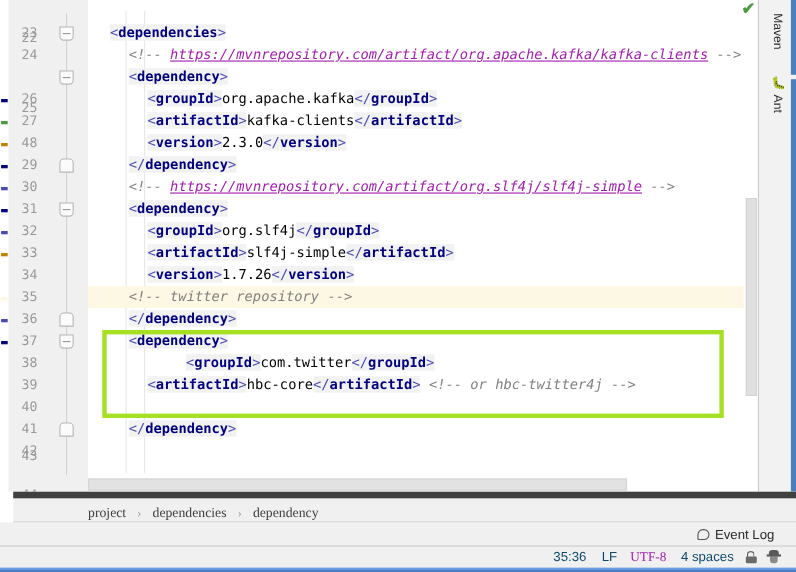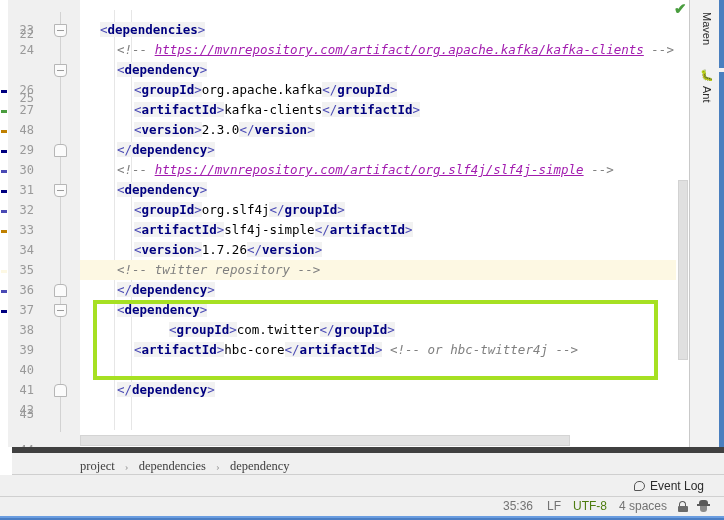--- a/index.html
+++ b/index.html
@@ -149,23 +149,23 @@
     border-radius:5px 5px 5px 1px;box-sizing:border-box;
   }
   .btabs-divider{position:absolute;left:0;top:21px;width:724px;height:1px;background:#d0d0d0;}
 
   
   .status{
     position:absolute;left:0;top:497px;width:724px;height:19px;
     background:#f0f0f0;box-sizing:border-box;
   }
   .st-item{
-    position:absolute;top:0;height:19px;line-height:19px;font-size:12px;color:#737373;
-  }
-  .st-dim{color:#4d7c0f;}
+    position:absolute;top:0;height:19px;line-height:19px;font-size:12px;color:#0c4a6e;
+  }
+  .st-dim{color:#a21caf;font-family:Liberation Serif, serif;}
   .lock{
     position:absolute;top:4px;width:11px;height:11px;
   }
   .lock:before{
     content:"";position:absolute;left:1px;top:0;width:7px;height:6px;
     border:1.5px solid #5a5a5a;border-bottom:none;border-radius:4px 4px 0 0;
     box-sizing:border-box;
   }
   .lock:after{
     content:"";position:absolute;left:0px;top:5px;width:10px;height:6px;

